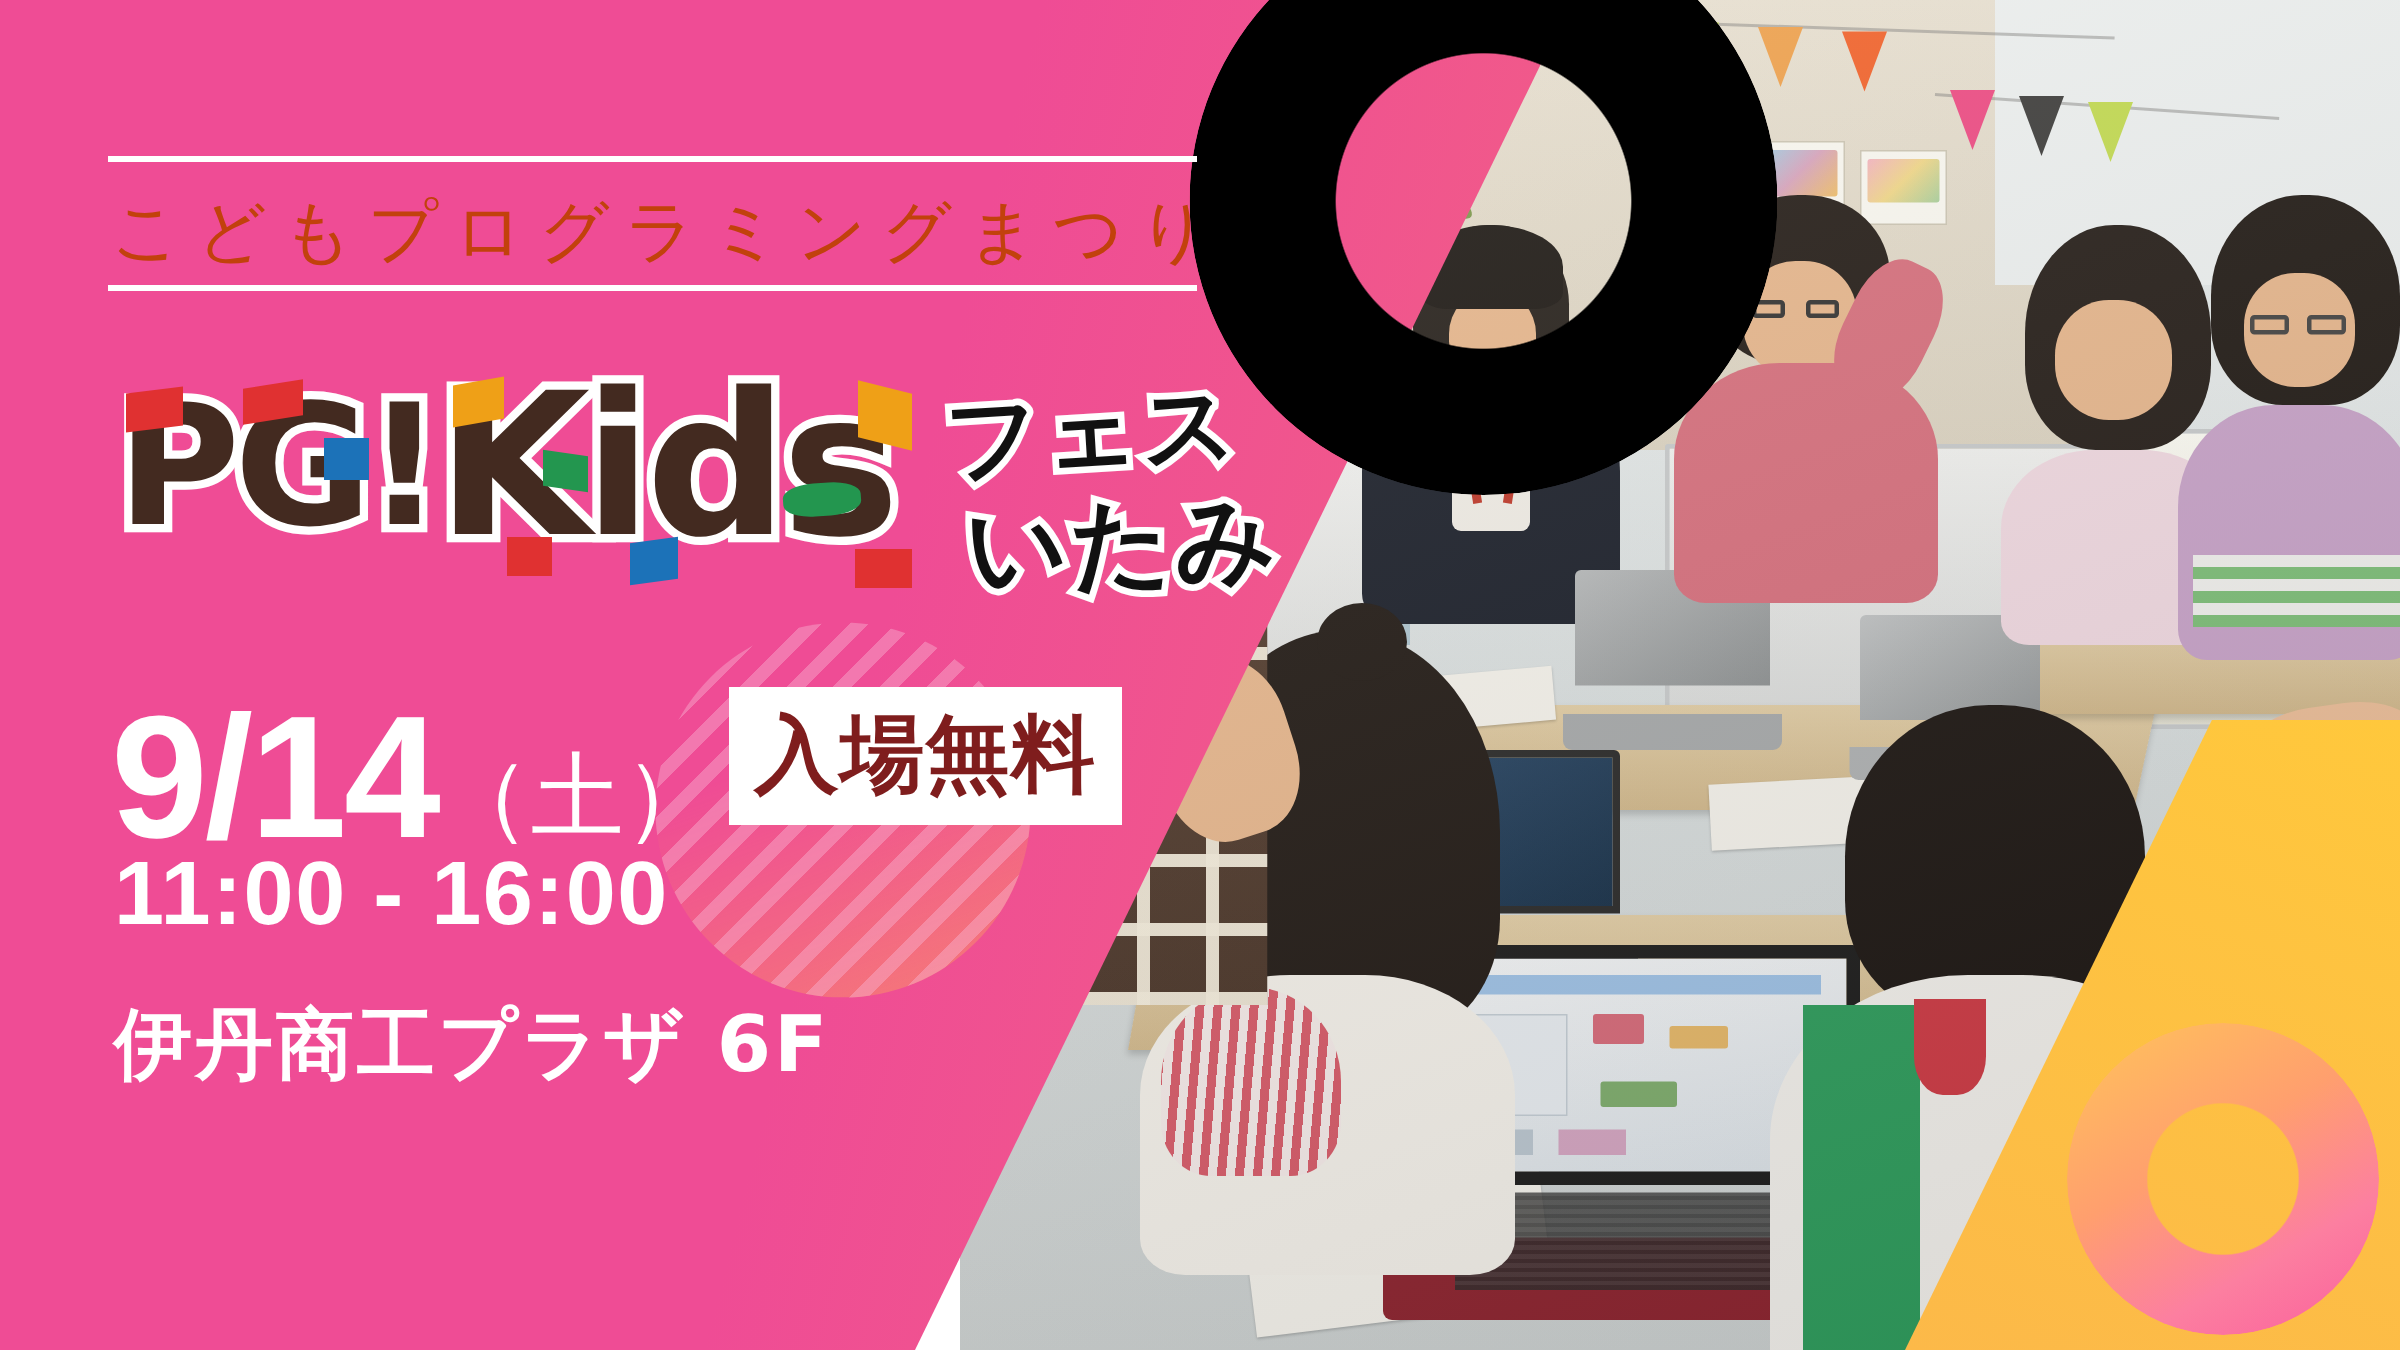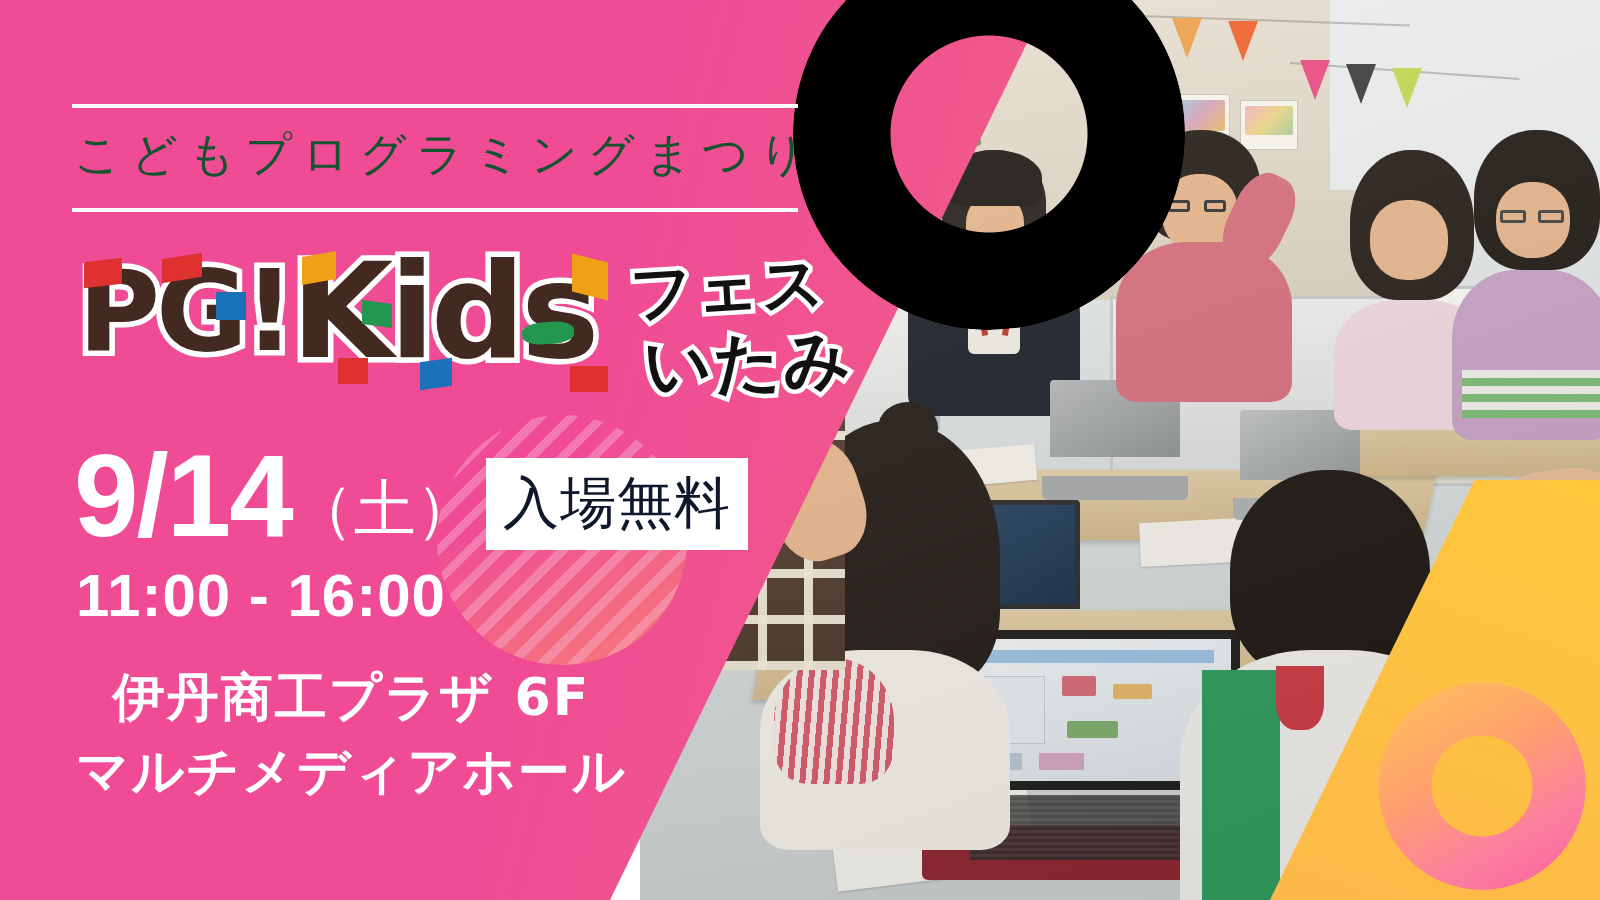--- a/index.html
+++ b/index.html
@@ -117,22 +117,22 @@
     -webkit-mask: radial-gradient(circle at 50% 50%, transparent 0 50px, #000 51px 100%);
             mask: radial-gradient(circle at 50% 50%, transparent 0 50px, #000 51px 100%);
   }
 
   
   .content { position:absolute; left:0; top:0; width:1100px; height:900px; }
 
   .kicker-wrap { position:absolute; left:72px; top:104px; width:726px; }
   .rule { height:4px; background:#fff; width:100%; }
   .kicker {
-    color:#14532d; font-size:46px; letter-spacing:10px; font-weight:400;
-    padding:16px 2px 22px 2px; white-space:nowrap;
+    color:#c2410c; font-size:46px; letter-spacing:10px; font-weight:400;
+    padding:16px 2px 4px 2px; white-space:nowrap;
     font-family:"DejaVu Sans","Liberation Sans",sans-serif;
   }
 
   
   .logo { position:absolute; left:70px; top:248px; width:760px; height:160px; }
   .logo-word { position:absolute; left:0; top:0; display:flex; align-items:flex-start; }
   .gl {
     position:relative; display:inline-block; color:#432a20;
     font-size:132px; line-height:126px; font-weight:bold;
     font-family:"DejaVu Sans","Liberation Sans",sans-serif;
@@ -147,38 +147,38 @@
     position:absolute; color:#111; font-weight:bold;
     font-family:"DejaVu Sans","Liberation Sans",sans-serif;
     -webkit-text-stroke:9px #fff; paint-order:stroke fill;
     white-space:nowrap;
   }
   .jp-a { left:4px; top:6px; font-size:62px; letter-spacing:2px; transform:rotate(-3.5deg); }
   .jp-b { left:18px; top:78px; font-size:66px; letter-spacing:2px; transform:rotate(-2deg); }
 
   
   .date {
-    position:absolute; left:74px; top:438px; color:#fff; font-weight:bold;
+    position:absolute; left:74px; top:460px; color:#fff; font-weight:bold;
     font-size:116px; line-height:116px; letter-spacing:-2px;
     font-family:"Liberation Sans",sans-serif; white-space:nowrap;
   }
   .date .dow { font-size:62px; letter-spacing:0; font-weight:normal;
     font-family:"DejaVu Sans",sans-serif; vertical-align:6px; }
   .time {
     position:absolute; left:76px; top:566px; color:#fff; font-weight:bold;
     font-size:60px; line-height:60px; letter-spacing:1px;
     font-family:"Liberation Sans",sans-serif;
   }
 
   .badge {
     position:absolute; left:486px; top:458px; width:262px; height:92px;
     background:#fff; display:flex; align-items:center; justify-content:center;
   }
   .badge span {
-    color:#0f172a; font-weight:normal; font-size:56px; letter-spacing:1px;
+    color:#7f1d1d; font-weight:bold; font-size:56px; letter-spacing:1px;
     font-family:"DejaVu Sans","Liberation Sans",sans-serif;
   }
 
   .venue {
     position:absolute; left:76px; top:660px; color:#fff; font-weight:bold;
     font-size:52px; line-height:74px; letter-spacing:2px;
     font-family:"DejaVu Sans","Liberation Sans",sans-serif; white-space:nowrap;text-align:center;
   }
 
   .note {
@@ -405,17 +405,16 @@
       <span>9/14</span><span class="dow">（土）</span>
     </div>
     <div class="time">11:00 - 16:00</div>
 
     <div class="badge">
       <span>入場無料</span>
     </div>
 
     <div class="venue">
       <div>伊丹商工プラザ 6F</div>
-      <div>マルチメディアホール</div>
     </div>
 
   </div>
 </div>
 
 </body></html>

